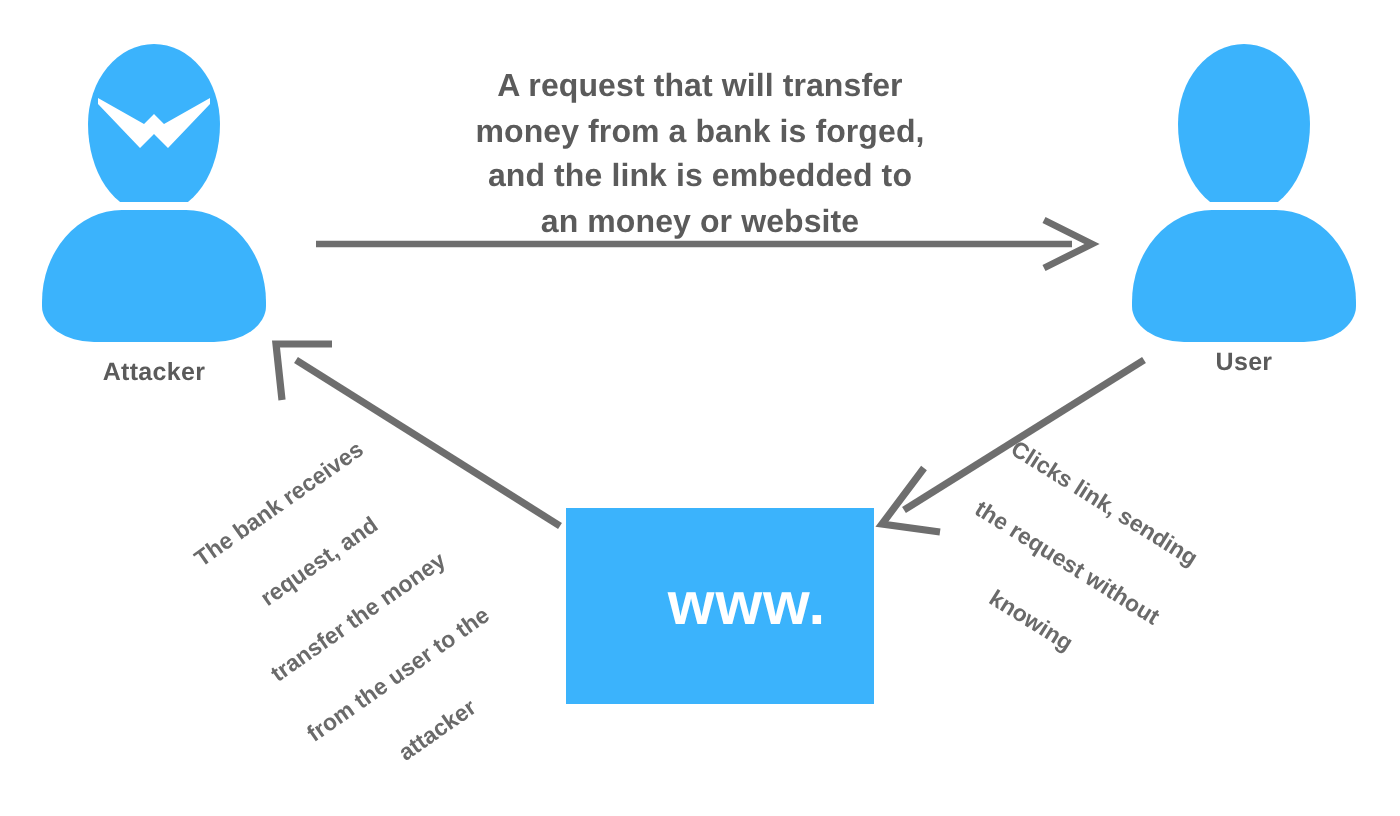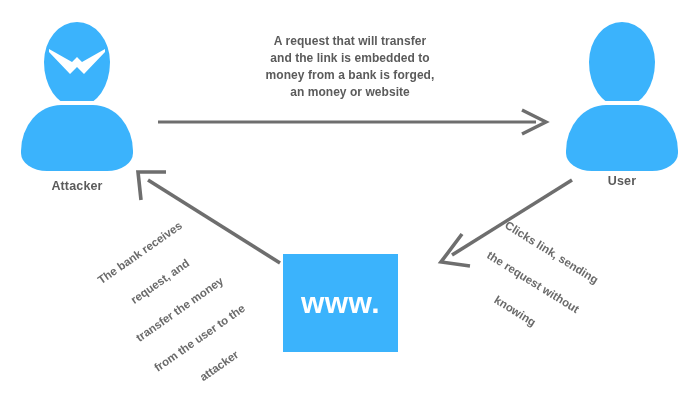--- a/index.html
+++ b/index.html
@@ -95,21 +95,21 @@
     top: 0;
     width: 700px;
     height: 408px;
     pointer-events: none;
   }
 
   
   .top-caption {
     position: absolute;
     text-align: center;
-    font-size: 12px;
+    font-size: 16px;
     font-weight: 700;
     line-height: 1.42;
     color: #5b5b5b;
     letter-spacing: 0.05px;
   }
   .rot-caption {
     position: absolute;
     text-align: center;
     font-size: 11.5px;
     font-weight: 700;
@@ -158,28 +158,28 @@
   </div>
   <div class="actor-label" style="left:-13px; top:179px;">Attacker</div>
 
   <div class="actor" id="user-figure" style="left:566px; top:22px;">
     <div class="head"></div>
     <div class="shoulder-notch"></div>
     <div class="body"></div>
   </div>
   <div class="actor-label" style="left:532px; top:174px;">User</div>
 
-  <div class="site-box" style="left:283px; top:254px; width:115px; height:98px;">
+  <div class="site-box" style="left:283px; top:254px; width:127px; height:98px;padding-left:27px;">
     <span class="www">www.</span>
   </div>
 
   <div class="top-caption" style="left:230px; top:33px; width:240px;">
     <div>A request that will transfer</div>
+    <div>money from a bank is forged,</div>
     <div>and the link is embedded to</div>
-    <div>money from a bank is forged,</div>
     <div>an money or website</div>
   </div>
 
   <div class="rot-caption" id="caption-left" style="left:110px; top:215px; width:140px; transform: rotate(-35deg);">
     <div>The bank receives</div>
     <div>request, and</div>
     <div>transfer the money</div>
     <div>from the user to the</div>
     <div>attacker</div>
   </div>

